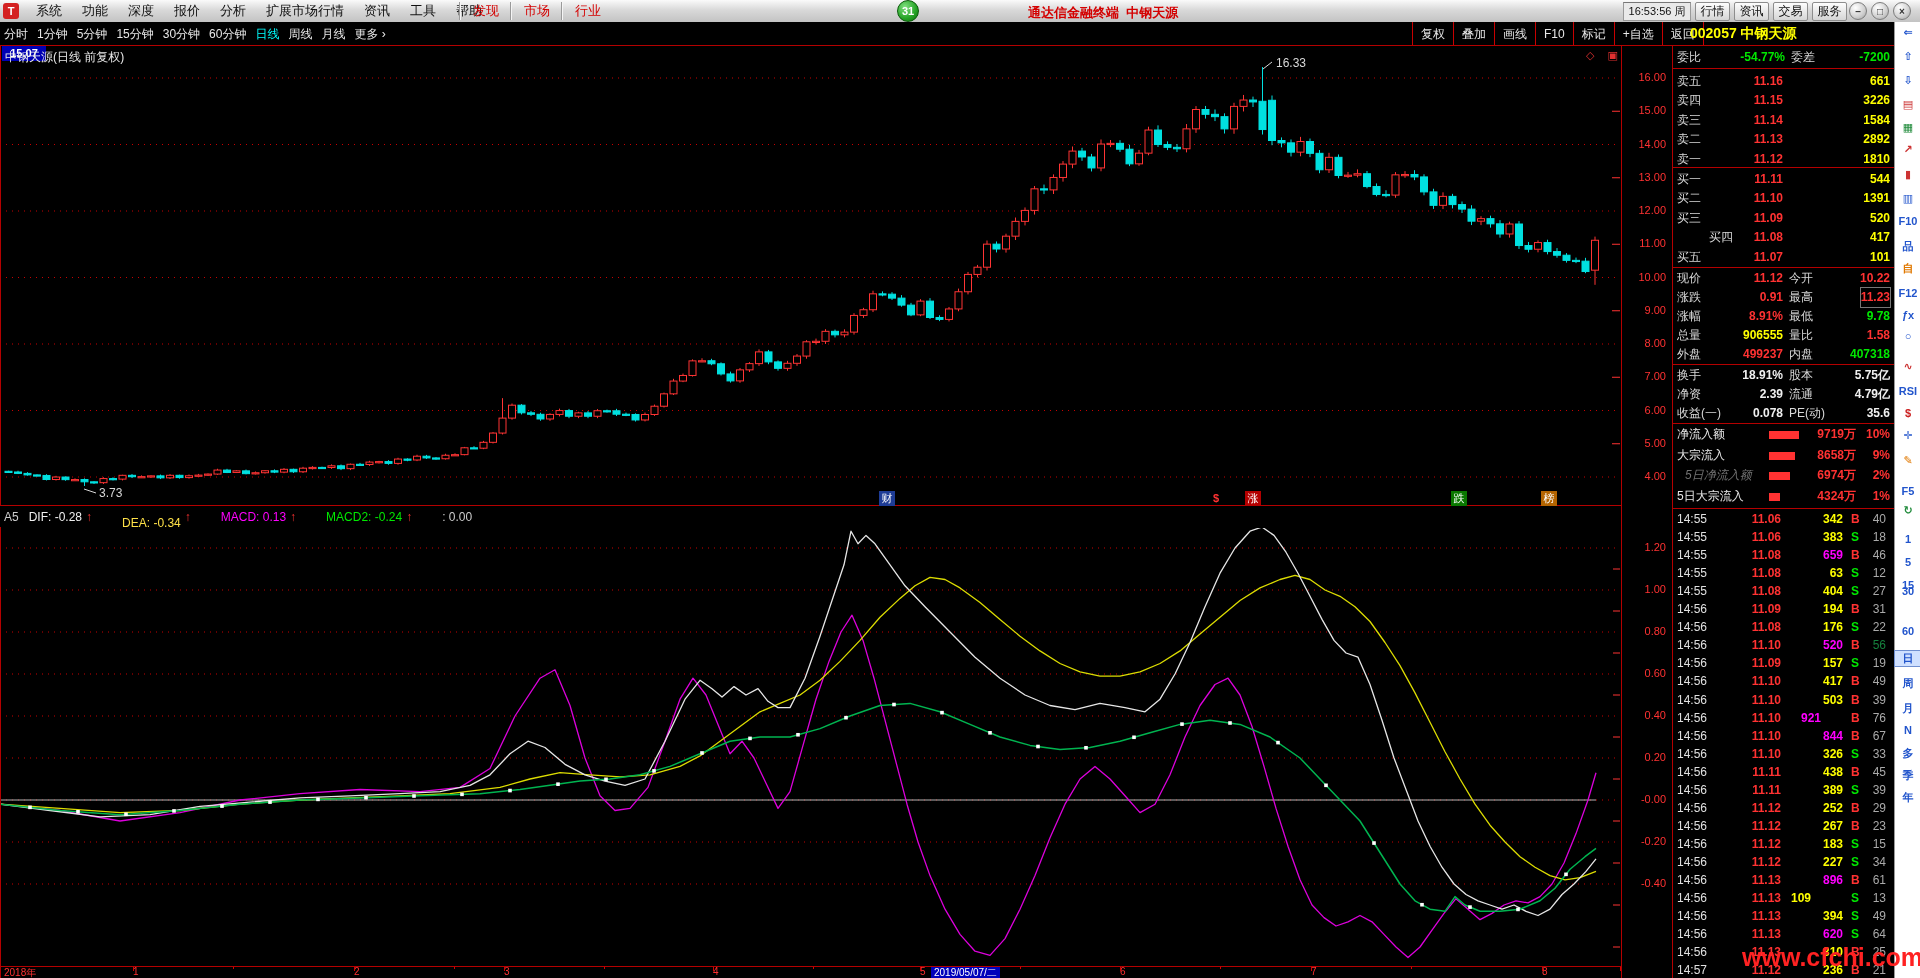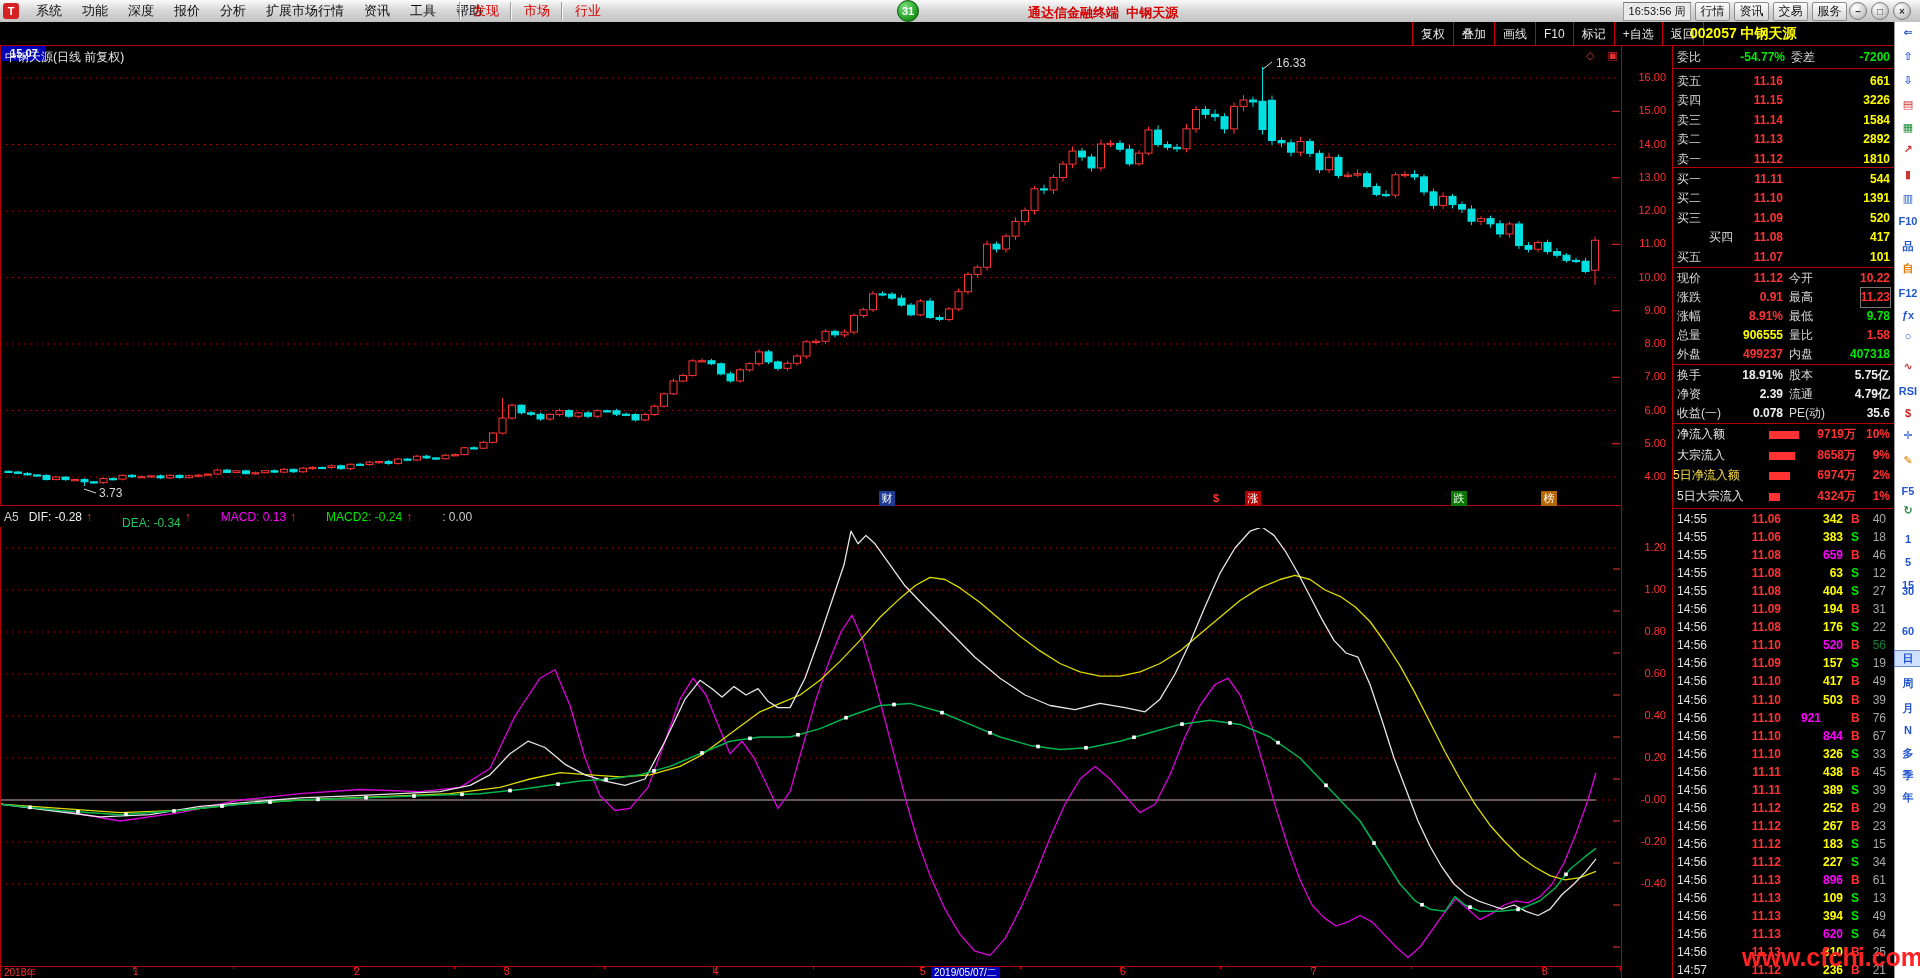--- a/index.html
+++ b/index.html
@@ -108,20 +108,32 @@
         <div class="tbb">服务</div>
       </div>
     <div id="winctl">
         <div class="wc">–</div>
         <div class="wc">□</div>
         <div class="wc">×</div>
       </div>
   </div>
 
   <div id="toolbar2">
+    <div id="periods">
+        <span class="pi">分时</span>
+        <span class="pi">1分钟</span>
+        <span class="pi">5分钟</span>
+        <span class="pi">15分钟</span>
+        <span class="pi">30分钟</span>
+        <span class="pi">60分钟</span>
+        <span class="pi active">日线</span>
+        <span class="pi">周线</span>
+        <span class="pi">月线</span>
+        <span class="pi">更多 ›</span>
+      </div>
     <div id="rbtns">
         <div class="rb">复权</div>
         <div class="rb">叠加</div>
         <div class="rb">画线</div>
         <div class="rb">F10</div>
         <div class="rb">标记</div>
         <div class="rb">+自选</div>
         <div class="rb">返回</div>
       </div>
     <div id="stocklbl">
@@ -484,21 +496,21 @@
       <rect x="1591.5" y="194.26000000000002" width="7" height="29.924999999999955" fill="#000000" stroke="#ff3434" stroke-width="1"></rect>
       <line x1="1263" y1="23" x2="1272" y2="16" stroke="#d8d8d8" stroke-width="1"></line>
       <text x="1276" y="21" fill="#d8d8d8" font-size="12">16.33</text>
       <line x1="84" y1="443" x2="96" y2="447" stroke="#d8d8d8" stroke-width="1"></line>
       <text x="99" y="451" fill="#d8d8d8" font-size="12">3.73</text>
     </svg>
   <div id="indhdr">
       <span style="color: rgb(204, 204, 204); margin-left: 4px; margin-right: 10px;">A5</span>
       <span style="color: rgb(240, 240, 240); margin-left: 0px;">DIF: -0.28</span>
       <span class="arrow-up">↑</span>
-      <span style="color: #22c55e; margin-left: 26px; margin-top: 12px;">DEA: -0.34</span>
+      <span style="color: #fde047; margin-left: 26px; margin-top: 12px;">DEA: -0.34</span>
       <span class="arrow-up">↑</span>
       <span style="color: rgb(255, 0, 255); margin-left: 26px;">MACD: 0.13</span>
       <span class="arrow-up">↑</span>
       <span style="color: rgb(0, 232, 0); margin-left: 26px;">MACD2: -0.24</span>
       <span class="arrow-up">↑</span>
       <span style="color: rgb(204, 204, 204); margin-left: 26px;">: 0.00</span>
     </div>
   <svg id="sub-svg" width="1622" height="438">
       <line x1="0" y1="20" x2="1620" y2="20" stroke="#c80000" stroke-width="1" stroke-dasharray="1 5"></line>
       <line x1="0" y1="62" x2="1620" y2="62" stroke="#c80000" stroke-width="1" stroke-dasharray="1 5"></line>
@@ -738,21 +750,21 @@
         <span class="vr" style="right: 38px;">9719万</span>
         <span class="vr" style="right: 4px;">10%</span>
       </div>
       <div class="qrow" style="top: 399.5px;">
         <span class="vw" style="left: 4px; font-weight: normal; color: rgb(232, 232, 232);">大宗流入</span>
         <span class="flowbar" style="left: 96px; width: 26px;"></span>
         <span class="vr" style="right: 38px;">8658万</span>
         <span class="vr" style="right: 4px;">9%</span>
       </div>
       <div class="qrow" style="top: 420px;">
-        <span class="vw" style="left: 0; font-weight: normal; color: #fde047;">5日净流入额</span>
+        <span class="vw" style="left: 12px; font-weight: normal; color: #737373; font-style: italic;">5日净流入额</span>
         <span class="flowbar" style="left: 96px; width: 21px;"></span>
         <span class="vr" style="right: 38px;">6974万</span>
         <span class="vr" style="right: 4px;">2%</span>
       </div>
       <div class="qrow" style="top: 440.5px;">
         <span class="vw" style="left: 4px; font-weight: normal; color: rgb(232, 232, 232);">5日大宗流入</span>
         <span class="flowbar" style="left: 96px; width: 11px;"></span>
         <span class="vr" style="right: 38px;">4324万</span>
         <span class="vr" style="right: 4px;">1%</span>
       </div>
@@ -900,21 +912,21 @@
       <div class="qrow" style="top: 825px;">
         <span class="lab" style="left: 4px; color: rgb(224, 224, 224);">14:56</span>
         <span class="vr" style="left: 60px; width: 48px; text-align: right;">11.13</span>
         <span class="vm" style="left: 118px; width: 52px; text-align: right;">896</span>
         <span class="vr" style="left: 178px;">B</span>
         <span class="lab" style="right: 8px; color: rgb(170, 170, 170);">61</span>
       </div>
       <div class="qrow" style="top: 843.05px;">
         <span class="lab" style="left: 4px; color: rgb(224, 224, 224);">14:56</span>
         <span class="vr" style="left: 60px; width: 48px; text-align: right;">11.13</span>
-        <span class="vy" style="left: 118px; width: 52px; text-align: right;">109</span>
+        <span class="vy" style="left: 118px; width: 52px; ">109</span>
         <span class="vg" style="left: 178px;">S</span>
         <span class="lab" style="right: 8px; color: rgb(170, 170, 170);">13</span>
       </div>
       <div class="qrow" style="top: 861.1px;">
         <span class="lab" style="left: 4px; color: rgb(224, 224, 224);">14:56</span>
         <span class="vr" style="left: 60px; width: 48px; text-align: right;">11.13</span>
         <span class="vy" style="left: 118px; width: 52px; text-align: right;">394</span>
         <span class="vg" style="left: 178px;">S</span>
         <span class="lab" style="right: 8px; color: rgb(170, 170, 170);">49</span>
       </div>

